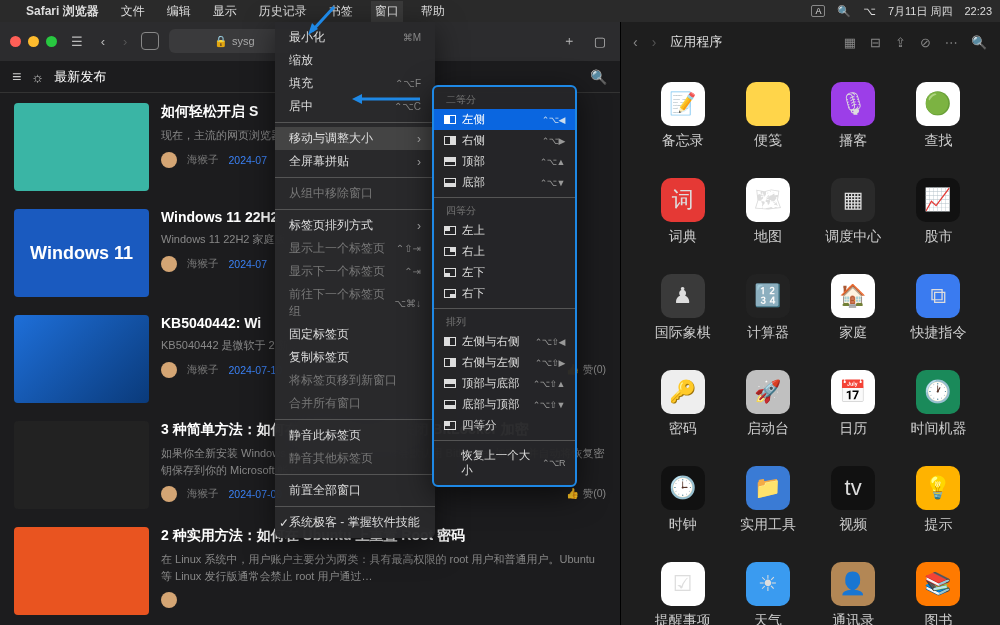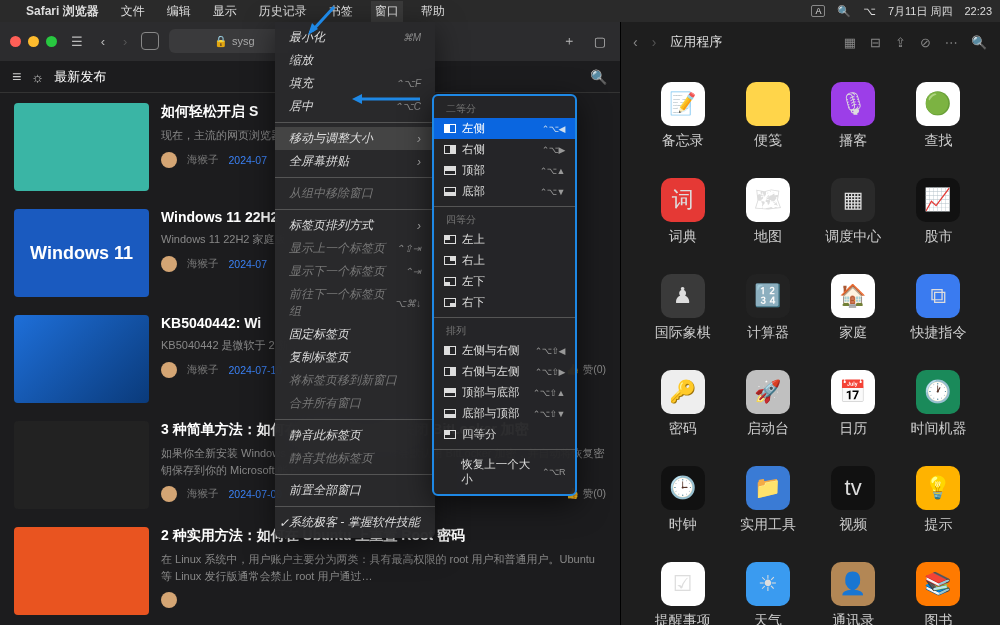--- a/index.html
+++ b/index.html
@@ -59,31 +59,31 @@
 .finder-toolbar { height: 40px; display: flex; align-items: center; padding: 0 12px; gap: 14px; }
 .finder-toolbar .nav { color: #888; font-size: 14px; }
 .finder-toolbar .title { font-size: 13px; color: #ddd; font-weight: 500; }
 .finder-toolbar .tb-icons { margin-left: auto; display: flex; gap: 14px; color: #888; font-size: 13px; }
 .app-grid { padding: 20px 24px; display: grid; grid-template-columns: repeat(4, 1fr); gap: 28px 10px; }
 .app { display: flex; flex-direction: column; align-items: center; gap: 6px; }
 .app-icon { width: 44px; height: 44px; border-radius: 10px; display: flex; align-items: center; justify-content: center; font-size: 22px; }
 .app-label { font-size: 14px; color: #ccc; }
 
 
-.menu { position: absolute; top: 22px; left: 275px; width: 160px; background: rgba(42,42,44,0.96); border-radius: 0 0 6px 6px; padding: 4px 0; z-index: 200; box-shadow: 0 8px 30px rgba(0,0,0,0.5); backdrop-filter: blur(20px); font-style: italic; }
+.menu { position: absolute; top: 22px; left: 275px; width: 160px; background: rgba(42,42,44,0.96); border-radius: 0 0 6px 6px; padding: 4px 0; z-index: 200; box-shadow: 0 8px 30px rgba(0,0,0,0.5); backdrop-filter: blur(20px); }
 .menu-row { padding: 3px 14px; font-size: 12px; color: #ddd; display: flex; align-items: center; position: relative; }
 .menu-row.disabled { color: #777; }
 .menu-row.sel { background: #444; }
 .menu-row .sc { margin-left: auto; font-size: 10px; color: #888; }
 .menu-row .arrow-r { margin-left: auto; color: #aaa; }
 .menu-sep { height: 1px; background: #555; margin: 4px 0; }
 .menu-row .check { position: absolute; left: 4px; }
 
 
-.submenu { position: absolute; top: 94px; left: 432px; width: 145px; background: rgba(38,38,40,0.97); border-radius: 6px; padding: 4px 0; z-index: 210; border: 2.5px solid #1e88e5; box-shadow: 0 8px 30px rgba(0,0,0,0.6); }
+.submenu { position: absolute; top: 85px; left: 432px; width: 145px; background: rgba(38,38,40,0.97); border-radius: 6px; padding: 4px 0; z-index: 210; border: 2.5px solid #1e88e5; box-shadow: 0 8px 30px rgba(0,0,0,0.6); }
 .sub-section { font-size: 10px; color: #777; padding: 2px 12px; }
 .sub-row { padding: 3px 10px; font-size: 11.5px; color: #ddd; display: flex; align-items: center; gap: 6px; }
 .sub-row.active { background: #0a66e0; color: #fff; }
 .sub-row .ic { width: 12px; height: 9px; border: 1px solid currentColor; display: inline-block; position: relative; }
 .sub-row .ic.half-l::after { content:""; position:absolute; left:0; top:0; bottom:0; width:50%; background: currentColor; }
 .sub-row .ic.half-r::after { content:""; position:absolute; right:0; top:0; bottom:0; width:50%; background: currentColor; }
 .sub-row .ic.half-t::after { content:""; position:absolute; left:0; right:0; top:0; height:50%; background: currentColor; }
 .sub-row .ic.half-b::after { content:""; position:absolute; left:0; right:0; bottom:0; height:50%; background: currentColor; }
 .sub-row .ic.q-tl::after { content:""; position:absolute; left:0; top:0; width:50%; height:50%; background: currentColor; }
 .sub-row .ic.q-tr::after { content:""; position:absolute; right:0; top:0; width:50%; height:50%; background: currentColor; }

